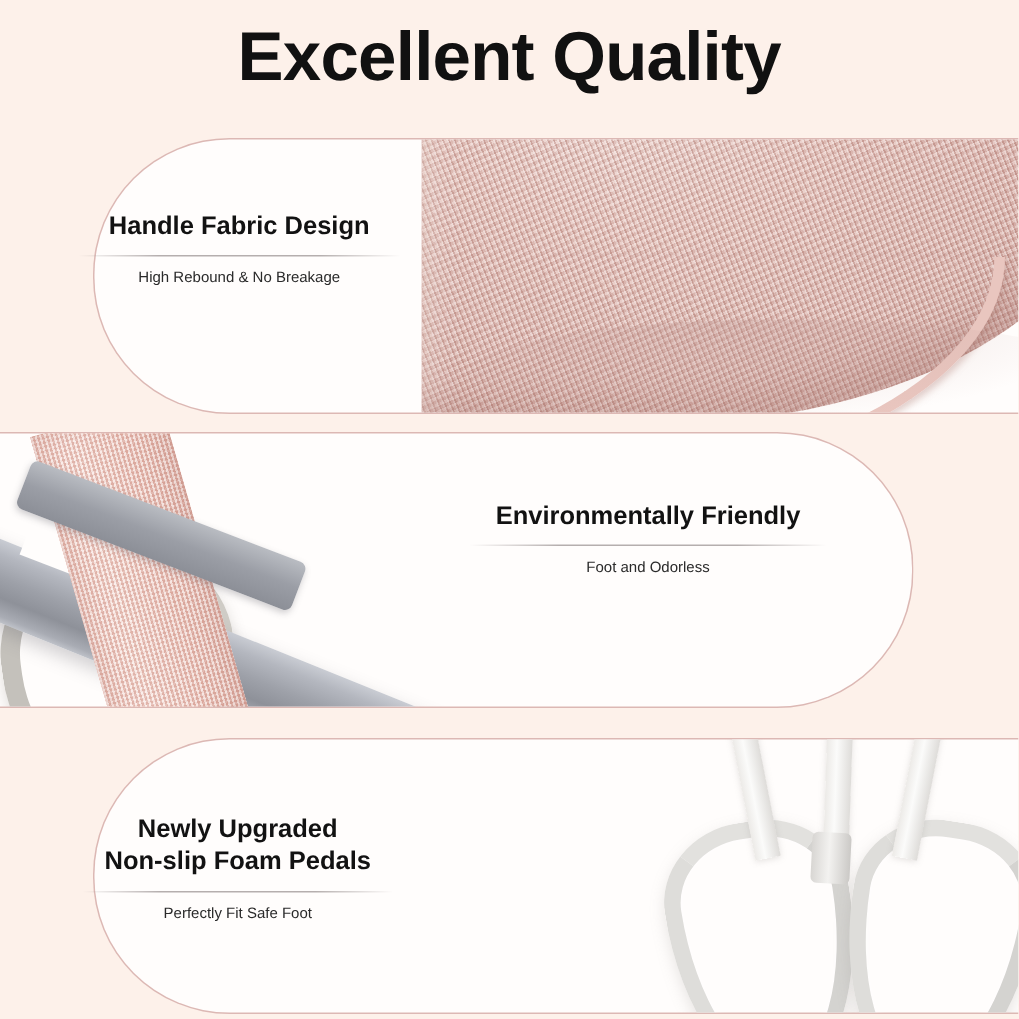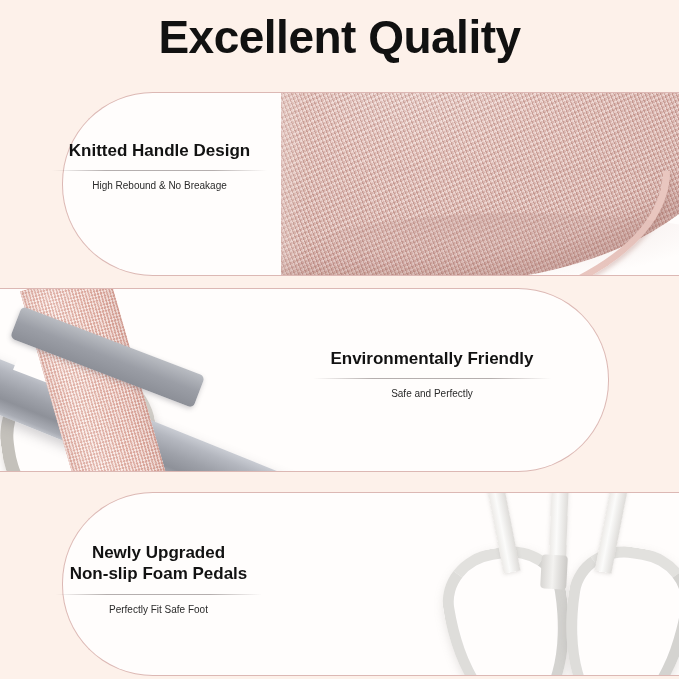--- a/index.html
+++ b/index.html
@@ -68,21 +68,21 @@
     border-right: none;
   }
 
   
   .textblock {
     position: absolute;
     z-index: 6;
     text-align: center;
   }
   .tb-1 { left: 52px;  top: 140px; width: 215px; }
-  .tb-2 { left: 313px; top: 333px; width: 238px; margin-top: 15px; }
+  .tb-2 { left: 313px; top: 333px; width: 238px; }
   .tb-3 { left: 55px;  top: 542px; width: 207px; text-align: center; }
 
   .heading {
     font-size: 17px;
     font-weight: bold;
     color: #121212;
     line-height: 1.25;
     white-space: nowrap;
   }
   .divider {
@@ -286,41 +286,41 @@
 
   <div class="panel panel-1">
     <div class="knit-wrap">
       <div class="knit-shape"></div>
       <div class="knit-hem"></div>
       <div class="knit-shadow"></div>
     </div>
   </div>
 
   <div class="textblock tb-1">
-    <div class="heading">Knitted Handle Design</div>
+    <div class="heading">Handle Fabric Design</div>
     <div class="divider"></div>
     <div class="subheading">High Rebound &amp; No Breakage</div>
   </div>
 
   <div class="panel panel-2">
     <div class="handle-wrap">
       <div class="loop"></div>
       <div class="foam-bar">
         
       </div>
       <div class="loop-mask"></div>
       <div class="strap"></div>
       <div class="velcro"></div>
     </div>
   </div>
 
   <div class="textblock tb-2">
     <div class="heading">Environmentally Friendly</div>
     <div class="divider"></div>
-    <div class="subheading">Safe and Perfectly</div>
+    <div class="subheading">Foot and Odorless</div>
   </div>
 
   <div class="panel panel-3">
     <div class="pedal-wrap">
       <div class="pedal pedal-left"></div>
       <div class="pedal pedal-right"></div>
       <div class="pedal-strap ps-left"></div>
       <div class="pedal-strap ps-mid"></div>
       <div class="pedal-strap ps-right"></div>
       <div class="pedal-knot"></div>

